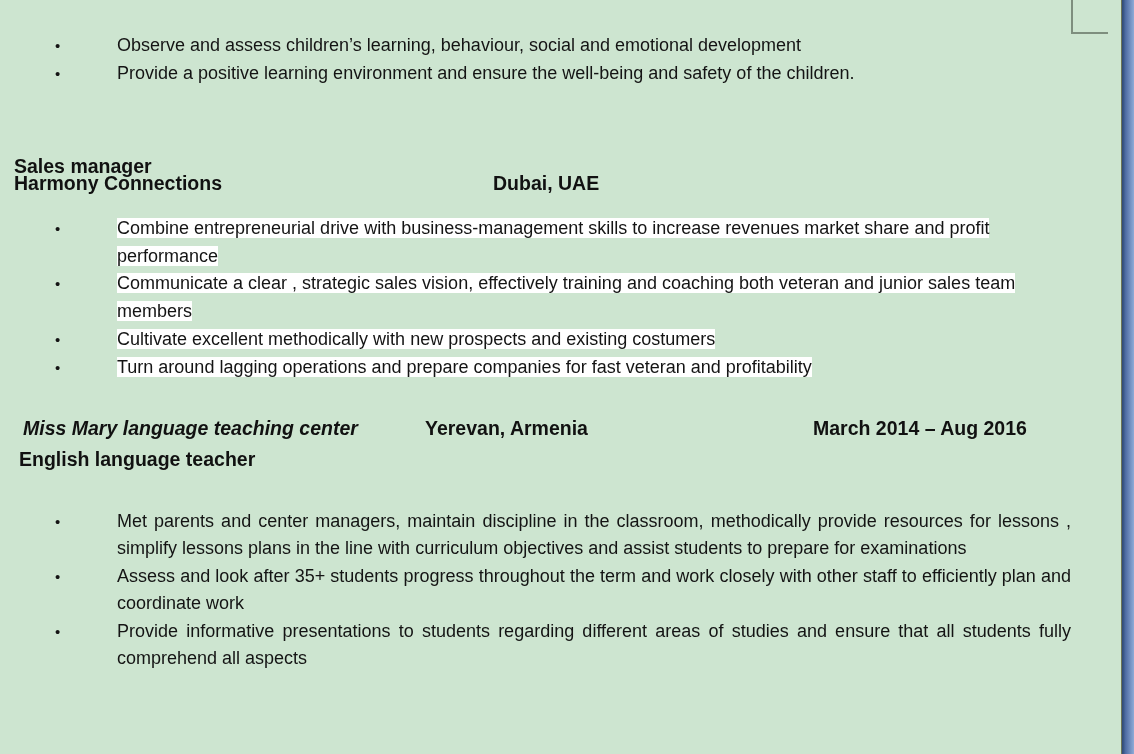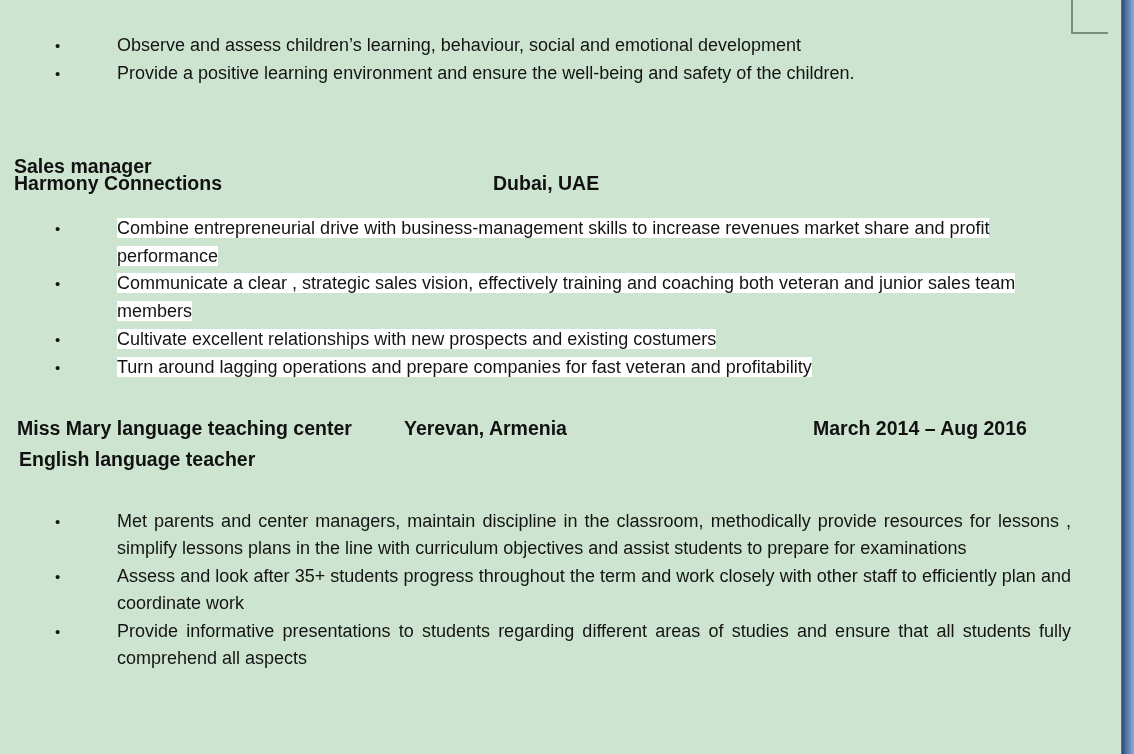--- a/index.html
+++ b/index.html
@@ -62,22 +62,22 @@
   }
   .job-row span { position: absolute; white-space: nowrap; }
   #job1-row1 { top: 121px; margin-top: 48px; }
   #job1-row2 { top: 152px; }
   #job2-row1 { top: 414px; }
   #job2-row2 { top: 445px; }
   .pos-company-1 { left: 14px; }
   .pos-location-1 { left: 493px; }
   .pos-dates-1 { left: 853px; }
   .pos-title-1 { left: 14px; }
-  .pos-company-2 { left: 17px; }
-  .pos-location-2 { left: 404px; }
+  .pos-company-2 { left: 23px; font-style: italic; }
+  .pos-location-2 { left: 425px; }
   .pos-dates-2 { left: 813px; }
   .pos-title-2 { left: 19px; }
 </style>
 </head>
 <body>
 
 <div class="page">
 
   <div class="corner-mark-v"></div>
   <div class="corner-mark-h"></div>
@@ -105,21 +105,21 @@
     <li>
       <span class="marker">•</span>
       <span class="text"><span class="hl">Combine entrepreneurial drive with business-management skills to increase revenues market share and profit performance</span></span>
     </li>
     <li>
       <span class="marker">•</span>
       <span class="text"><span class="hl">Communicate a clear , strategic sales vision, effectively training and coaching both veteran and junior sales team members</span></span>
     </li>
     <li>
       <span class="marker">•</span>
-      <span class="text"><span class="hl">Cultivate excellent relationships with new prospects and existing costumers</span></span>
+      <span class="text"><span class="hl">Cultivate excellent methodically with new prospects and existing costumers</span></span>
     </li>
     <li>
       <span class="marker">•</span>
       <span class="text"><span class="hl">Turn around lagging operations and prepare companies for fast veteran and profitability</span></span>
     </li>
   </ul>
 
   <div class="job-row" id="job2-row1">
     <span class="pos-company-2">Miss Mary language teaching center</span>
     <span class="pos-location-2">Yerevan, Armenia</span>

